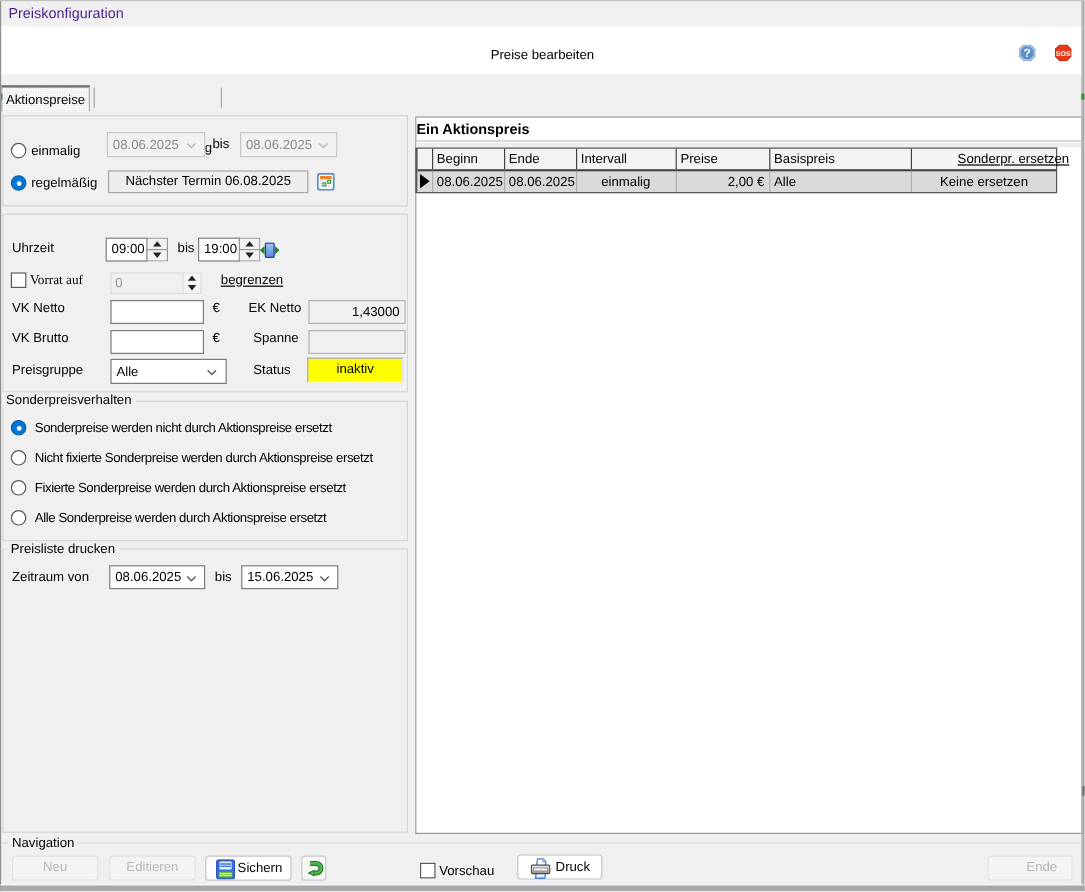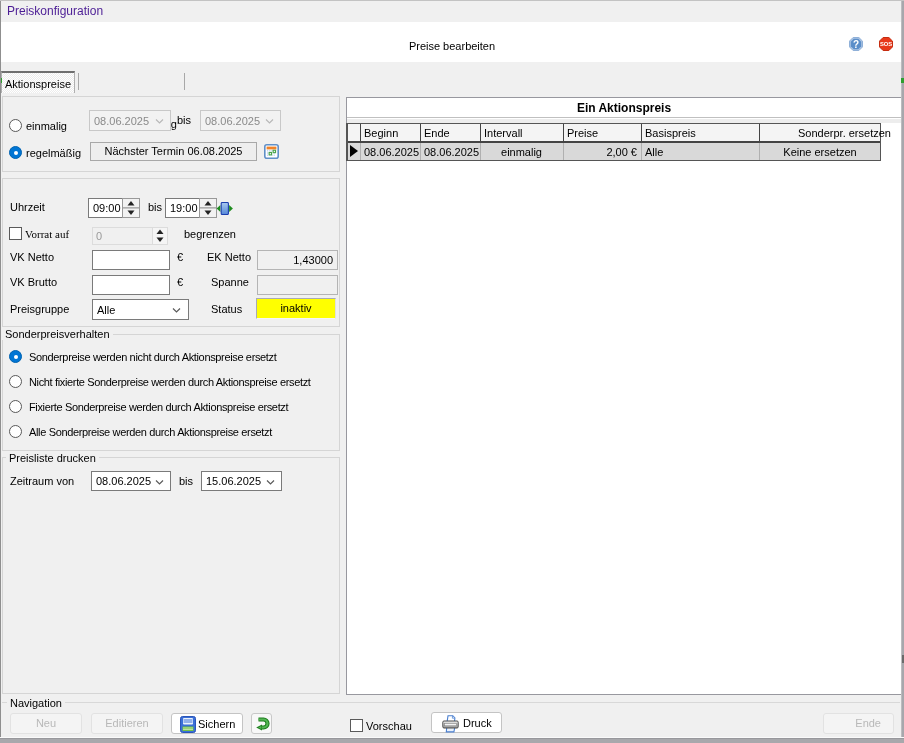--- a/index.html
+++ b/index.html
@@ -116,21 +116,21 @@
   </svg>
 
   <div class="check" style="left:9px;top:227px;"></div>
   <div class="lbl" style="left:25px;top:228px;font-family:Liberation Serif, serif;">Vorrat auf</div>
   <div class="abs" style="left:92px;top:227px;width:62px;height:18px;background:#f0f0f0;border:1px solid #dcdcdc;border-right:none;color:#9a9a9a;line-height:16px;padding-left:3px;font-size:11px;">0</div>
   <svg class="spinbox" style="left:152px;top:227px;" width="16" height="18" viewBox="0 0 16 18">
     <rect x="0.5" y="0.5" width="15" height="17" fill="#f5f5f5" stroke="#dcdcdc" stroke-width="1"></rect>
     <path d="M8 2.5 L11.5 7 L4.5 7 Z" fill="#222"></path>
     <path d="M4.5 10.5 L11.5 10.5 L8 15 Z" fill="#222"></path>
   </svg>
-  <div class="lbl" style="left:184px;top:228px;">begrenzen</div>
+  <div class="lbl" style="left:184px;top:228px;text-decoration:underline;">begrenzen</div>
 
   <div class="lbl" style="left:10px;top:251px;">VK Netto</div>
   <div class="field" style="left:92px;top:250px;width:78px;height:20px;"></div>
   <div class="lbl" style="left:177px;top:251px;">€</div>
   <div class="lbl" style="left:207px;top:251px;">EK Netto</div>
   <div class="abs" style="left:257px;top:250px;width:81px;height:20px;background:#f0f0f0;border:1px solid #b4b4b4;text-align:right;line-height:18px;padding-right:4px;font-size:11px;">1,43000</div>
 
   <div class="lbl" style="left:10px;top:276px;">VK Brutto</div>
   <div class="field" style="left:92px;top:275px;width:78px;height:20px;"></div>
   <div class="lbl" style="left:177px;top:276px;">€</div>
@@ -169,32 +169,32 @@
   </div>
   <div class="lbl" style="left:179px;top:475px;">bis</div>
   <div class="dd" style="left:201px;top:471px;width:81px;height:20px;">
     <span class="tx">15.06.2025</span>
     <svg class="chev" style="right:6px;top:6px;" viewBox="0 0 9 9">
         <path d="M1 2.5 L4.5 6 L8 2.5" fill="none" stroke="#5a5a5a" stroke-width="1.2"></path>
       </svg>
   </div>
 
   <div class="abs" style="left:346px;top:97px;width:556px;height:598px;background:#fff;border:1px solid #98989f;"></div>
-  <div class="abs" style="left:347px;top:98px;width:554px;height:20px;border-bottom:1px solid #c0c0c0;text-align:center;font-weight:bold;font-size:12px;line-height:20px;">Ein Aktionspreis</div>
+  <div class="abs" style="left:347px;top:98px;width:554px;height:20px;border-bottom:1px solid #c0c0c0;font-weight:bold;font-size:12px;line-height:20px;">Ein Aktionspreis</div>
   <div class="abs" style="left:347px;top:119px;width:554px;height:4px;background:#ededed;"></div>
 
   <div class="abs" style="left:346px;top:123px;width:535px;height:38px;border:1px solid #555555;border-left:2px solid #555555;background:#f4f4f4;"></div>
   <div class="abs" style="left:348px;top:141px;width:532px;height:2px;background:#444444;"></div>
 
   <div class="lbl" style="left:364px;top:127px;">Beginn</div>
   <div class="lbl" style="left:424px;top:127px;">Ende</div>
   <div class="lbl" style="left:484px;top:127px;">Intervall</div>
   <div class="lbl" style="left:567px;top:127px;">Preise</div>
   <div class="lbl" style="left:645px;top:127px;">Basispreis</div>
-  <div class="lbl" style="left:798px;top:127px;">Sonderpr. ersetzen</div>
+  <div class="lbl" style="left:798px;top:127px;text-decoration:underline;">Sonderpr. ersetzen</div>
 
   <div class="abs" style="left:360px;top:124px;width:1px;height:17px;background:#444444;"></div>
   <div class="abs" style="left:420px;top:124px;width:1px;height:17px;background:#444444;"></div>
   <div class="abs" style="left:480px;top:124px;width:1px;height:17px;background:#444444;"></div>
   <div class="abs" style="left:563px;top:124px;width:1px;height:17px;background:#444444;"></div>
   <div class="abs" style="left:641px;top:124px;width:1px;height:17px;background:#444444;"></div>
   <div class="abs" style="left:759px;top:124px;width:1px;height:17px;background:#444444;"></div>
 
   <div class="abs" style="left:348px;top:143px;width:532px;height:17px;background:#d9d9d9;"></div>
   <div class="abs" style="left:360px;top:143px;width:1px;height:17px;background:#b0b0b0;"></div>

